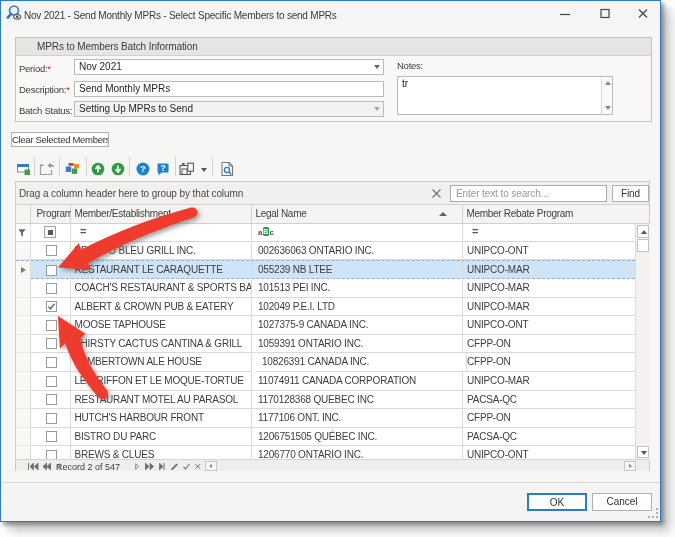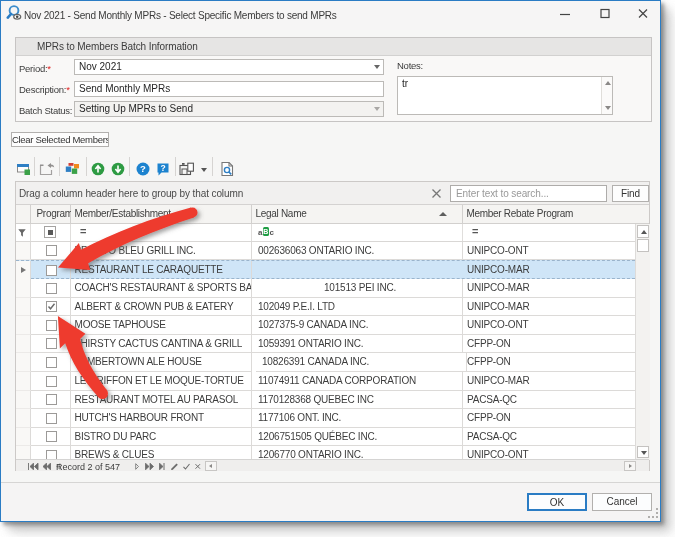--- a/index.html
+++ b/index.html
@@ -201,29 +201,30 @@
 <div class="dcell" style="left:447px;width:172px;border-right:none;padding-left:4px;">UNIPCO-ONT</div>
 </div>
 <div class="drow" style="top:78.40px;background:#cfe5f7;border-top:1px dashed #9ab4cc;border-bottom:1px dashed #9ab4cc;">
 <div class="dcell" style="left:0;width:14.5px;padding:0;background:#f9f8f6;border-bottom-color:#eceae8;">
             <div class="tri" style="left:5px;top:6px;border-top:3.5px solid transparent;border-bottom:3.5px solid transparent;border-left:5px solid #777;"></div>
           </div>
 <div class="dcell" style="left:14.5px;width:40.5px;padding:0;background:transparent;">
             <div class="cbx"></div>
           </div>
 <div class="dcell" style="left:55px;width:181px;background:transparent;">RESTAURANT LE CARAQUETTE</div>
+<div class="dcell" style="left:236px;width:211px;padding-left:6px;background:transparent;">055239 NB LTEE</div>
 <div class="dcell" style="left:447px;width:172px;border-right:none;padding-left:4px;background:transparent;">UNIPCO-MAR</div>
 </div>
 <div class="drow" style="top:97.00px;">
 <div class="dcell" style="left:0;width:14.5px;padding:0;background:#f9f8f6;border-bottom-color:#eceae8;"></div>
 <div class="dcell" style="left:14.5px;width:40.5px;padding:0;">
             <div class="cbx"></div>
           </div>
 <div class="dcell" style="left:55px;width:181px;">COACH'S RESTAURANT &amp; SPORTS BAR</div>
-<div class="dcell" style="left:236px;width:211px;padding-left:6px;text-align:center;">101513 PEI INC.</div>
+<div class="dcell" style="left:236px;width:211px;padding-left:6px;">101513 PEI INC.</div>
 <div class="dcell" style="left:447px;width:172px;border-right:none;padding-left:4px;">UNIPCO-MAR</div>
 </div>
 <div class="drow" style="top:115.60px;">
 <div class="dcell" style="left:0;width:14.5px;padding:0;background:#f9f8f6;border-bottom-color:#eceae8;"></div>
 <div class="dcell" style="left:14.5px;width:40.5px;padding:0;">
             <div class="cbx">
               <svg width="9" height="9" viewBox="0 0 9 9" style="position:absolute;left:0px;top:0px">
                 <path d="M1.5 4.5 L3.5 6.8 L7.5 1.8" fill="none" stroke="#6b6b6b" stroke-width="1.4"></path>
               </svg>
             </div>

